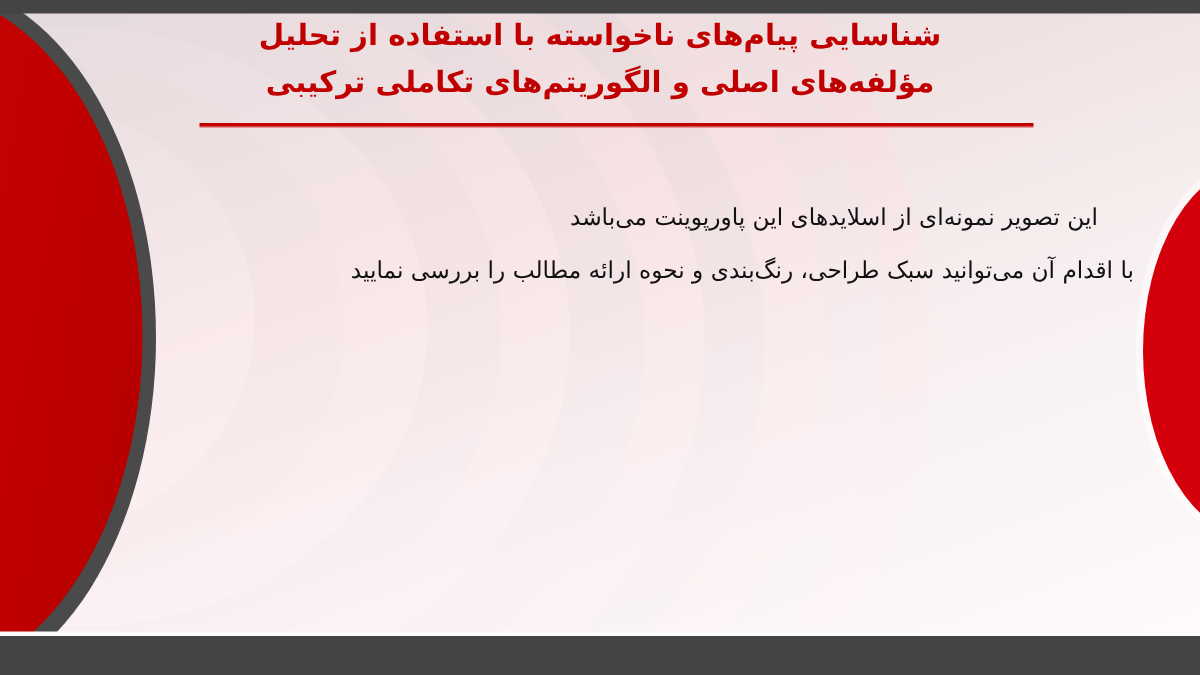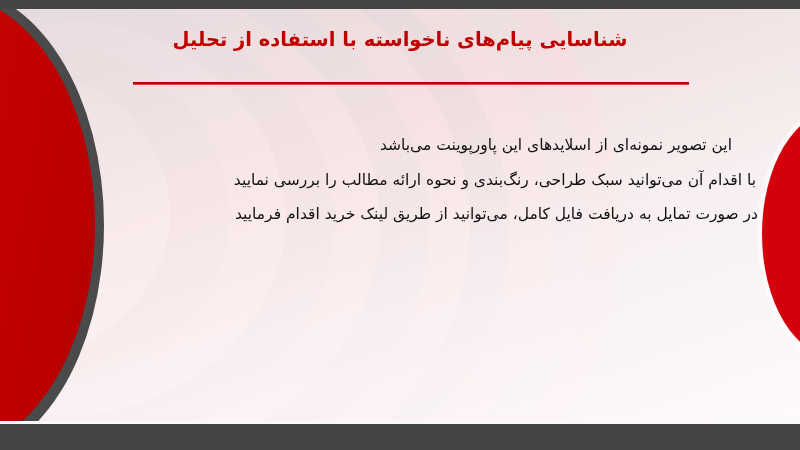--- a/index.html
+++ b/index.html
@@ -91,21 +91,21 @@
     position: absolute;
     left: 757px; top: 97px;
     width: 160px; height: 258px;
     border-radius: 50%;
     background: rgba(255,255,255,0.55);
   }
 
   
   .title-block {
     position: absolute;
-    left: 100px; top: 16px;
+    left: 100px; top: 0;
     width: 600px;
     text-align: center;
     direction: rtl;
   }
   .title-line {
     color: #c00000;
     font-size: 19.5px;
     font-weight: bold;
     line-height: 31px;
     white-space: nowrap;
@@ -159,28 +159,28 @@
       <div class="band" style="left:-140px; top:60px; width:310px; height:290px; background:#fdf4f5;"></div>
     </div>
 
     <div class="wash"></div>
 
     <div class="right-ellipse-halo"></div>
     <div class="right-ellipse"></div>
 
     <div class="title-block">
       <div class="title-line">شناسایی پیام‌های ناخواسته با استفاده از تحلیل</div>
+      <div class="title-line">مؤلفه‌های اصلی و الگوریتم‌های تکاملی ترکیبی</div>
     </div>
 
     <div class="title-rule"></div>
 
     <div class="body-block">
       <div class="body-line l1">این تصویر نمونه‌ای از اسلایدهای این پاورپوینت می‌باشد</div>
       <div class="body-line l2">با اقدام آن می‌توانید سبک طراحی، رنگ‌بندی و نحوه ارائه مطالب را بررسی نمایید</div>
-      <div class="body-line l3">در صورت تمایل به دریافت فایل کامل، می‌توانید از طریق لینک خرید اقدام فرمایید</div>
     </div>
 
   </div>
 
   <div class="left-ellipse-outline"></div>
   <div class="left-ellipse-shade"></div>
 
   <div class="rail-top"></div>
   <div class="rail-bottom-hi"></div>
   <div class="rail-bottom"></div>

